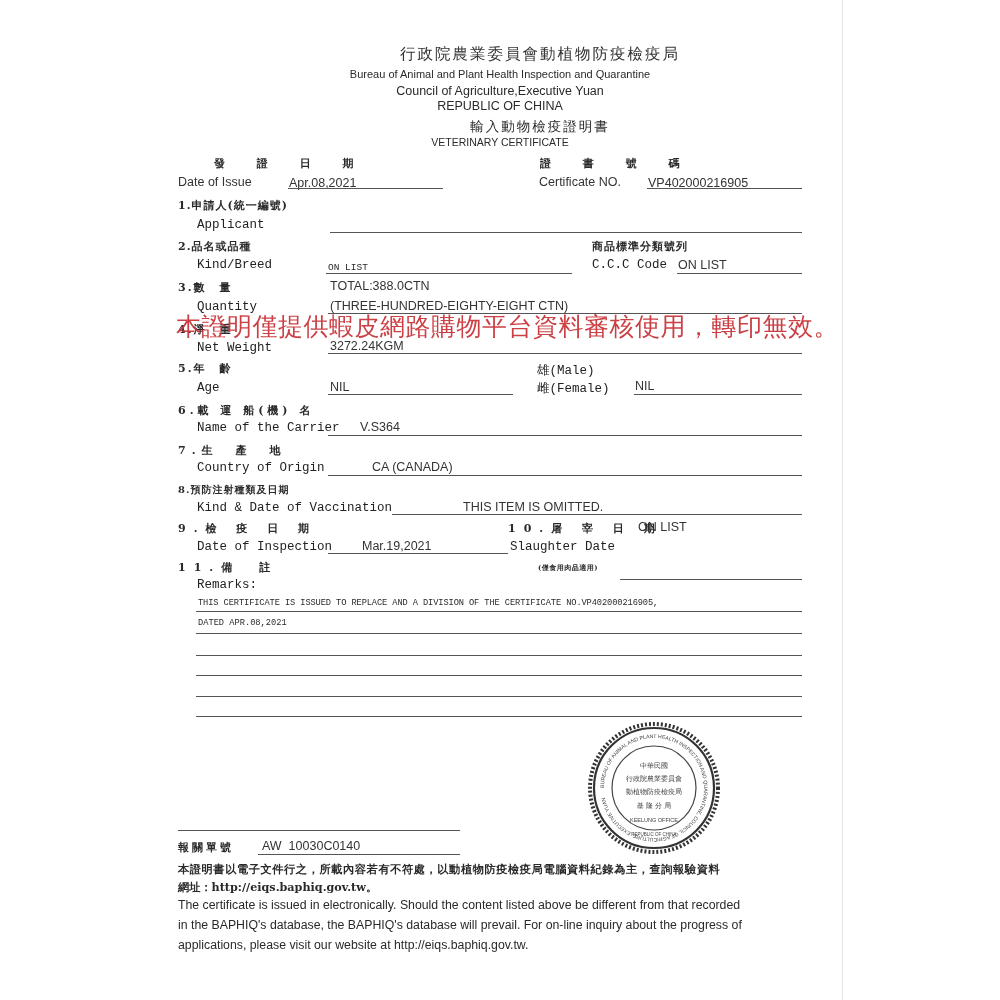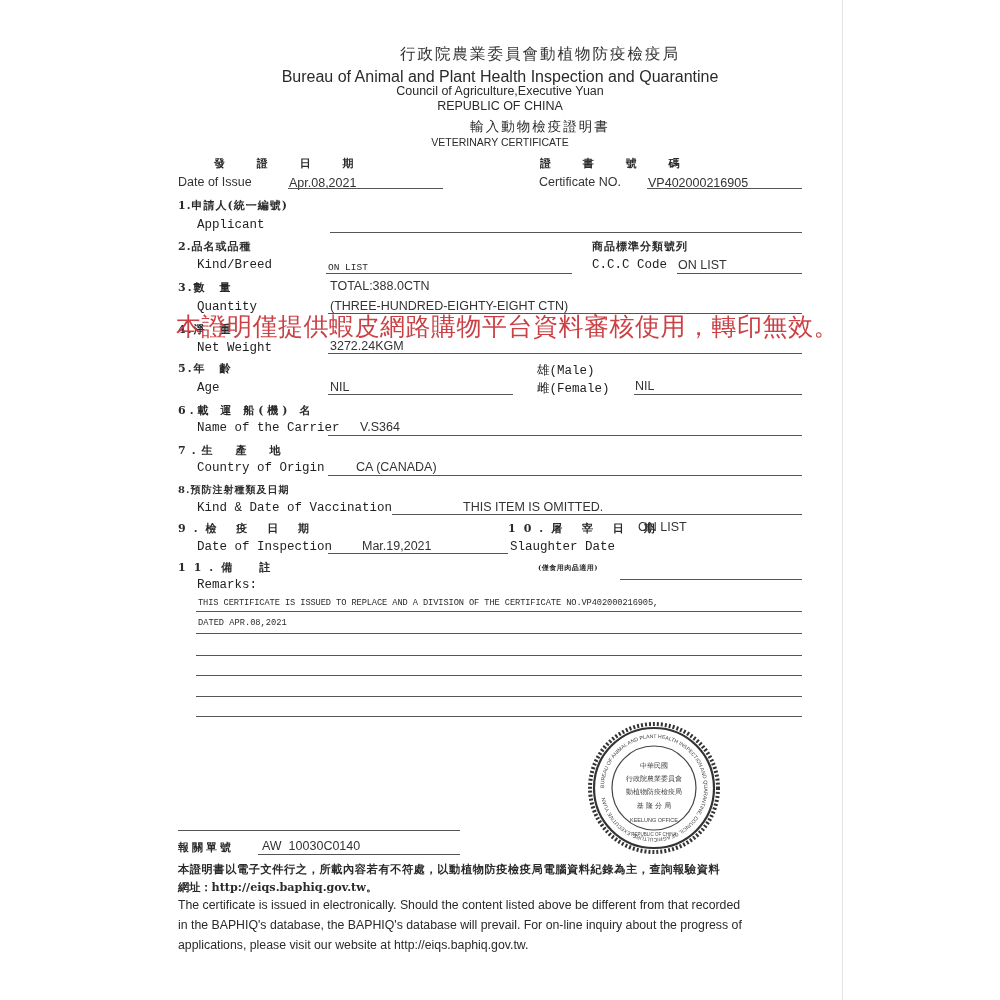--- a/index.html
+++ b/index.html
@@ -17,21 +17,21 @@
   .watermark { position:absolute; left:176px; top:310px; font-family:"DejaVu Sans", sans-serif;
                font-size:25px; color:#c9363b; letter-spacing:0.5px; white-space:nowrap; opacity:0.95; }
   .seal { position:absolute; left:588px; top:722px; width:132px; height:132px; }
 </style>
 </head>
 <body>
 
 <div class="edge-line"></div>
 
 <div class="abs center serif" style="top:44px;font-size:15.5px;letter-spacing:2px;color:#333;">行政院農業委員會動植物防疫檢疫局</div>
-<div class="abs center" style="top:68px;font-size:16px;">Bureau of Animal and Plant Health Inspection and Quarantine</div>
+<div class="abs center" style="top:68px;font-size:11px;">Bureau of Animal and Plant Health Inspection and Quarantine</div>
 <div class="abs center" style="top:84px;font-size:12.5px;">Council of Agriculture,Executive Yuan</div>
 <div class="abs center" style="top:99px;font-size:12.5px;">REPUBLIC OF CHINA</div>
 <div class="abs center serif" style="top:118px;font-size:13.5px;letter-spacing:2px;">輸入動物檢疫證明書</div>
 <div class="abs center" style="top:136px;font-size:10.5px;">VETERINARY CERTIFICATE</div>
 
 <div class="abs zh" style="left:178px;top:156px;letter-spacing:14px;margin-left:36px;">發 證 日 期</div>
 <div class="abs val" style="left:178px;top:175px;">Date of Issue</div>
 <div class="abs val" style="left:289px;top:176px;">Apr.08,2021</div>
 <div class="rule" style="left:288px;top:188px;width:155px;"></div>
 
@@ -74,21 +74,21 @@
 <div class="abs val" style="left:635px;top:379px;">NIL</div>
 <div class="rule" style="left:634px;top:394px;width:168px;"></div>
 
 <div class="abs zh" style="left:178px;top:403px;letter-spacing:4px;">6.載 運 船(機) 名</div>
 <div class="abs en" style="left:197px;top:421px;">Name of the Carrier</div>
 <div class="abs val" style="left:360px;top:420px;">V.S364</div>
 <div class="rule" style="left:328px;top:435px;width:474px;"></div>
 
 <div class="abs zh" style="left:178px;top:443px;letter-spacing:6px;">7.生　產　地</div>
 <div class="abs en" style="left:197px;top:461px;">Country of Origin</div>
-<div class="abs val" style="left:356px;top:460px;">CA (CANADA)</div>
+<div class="abs val" style="left:372px;top:460px;">CA (CANADA)</div>
 <div class="rule" style="left:328px;top:475px;width:474px;"></div>
 
 <div class="abs zh" style="left:178px;top:483px;letter-spacing:1px;font-size:10px;">8.預防注射種類及日期</div>
 <div class="abs en" style="left:197px;top:501px;">Kind &amp; Date of Vaccination</div>
 <div class="abs val" style="left:463px;top:500px;">THIS ITEM IS OMITTED.</div>
 <div class="rule" style="left:392px;top:514px;width:410px;"></div>
 
 <div class="abs zh" style="left:178px;top:521px;letter-spacing:8px;">9.檢 疫 日 期</div>
 <div class="abs en" style="left:197px;top:540px;">Date of Inspection</div>
 <div class="abs val" style="left:362px;top:539px;">Mar.19,2021</div>

